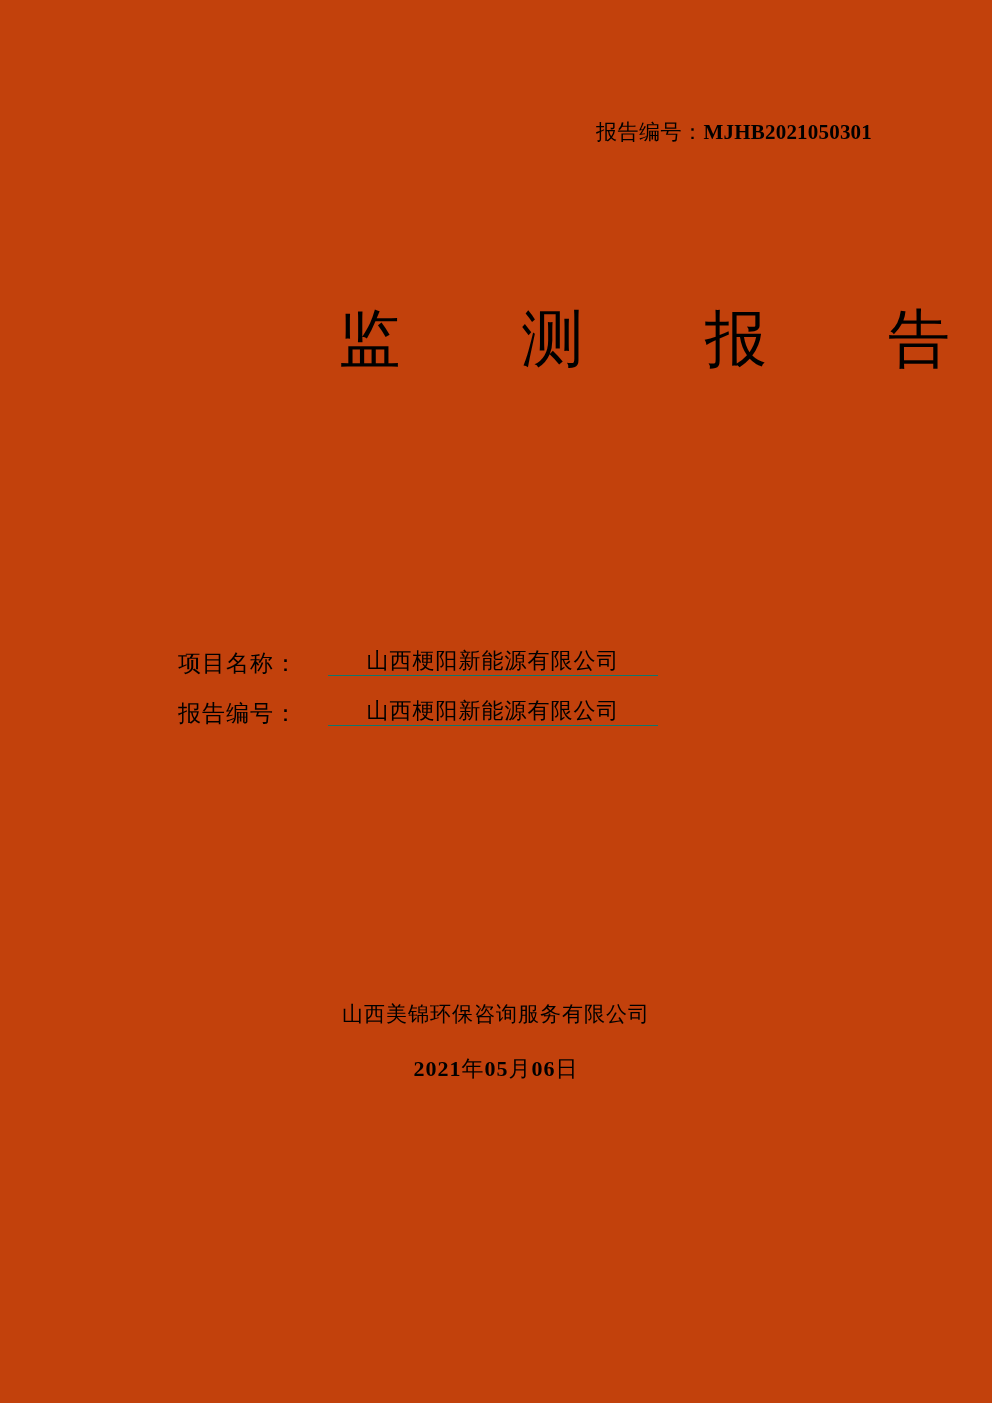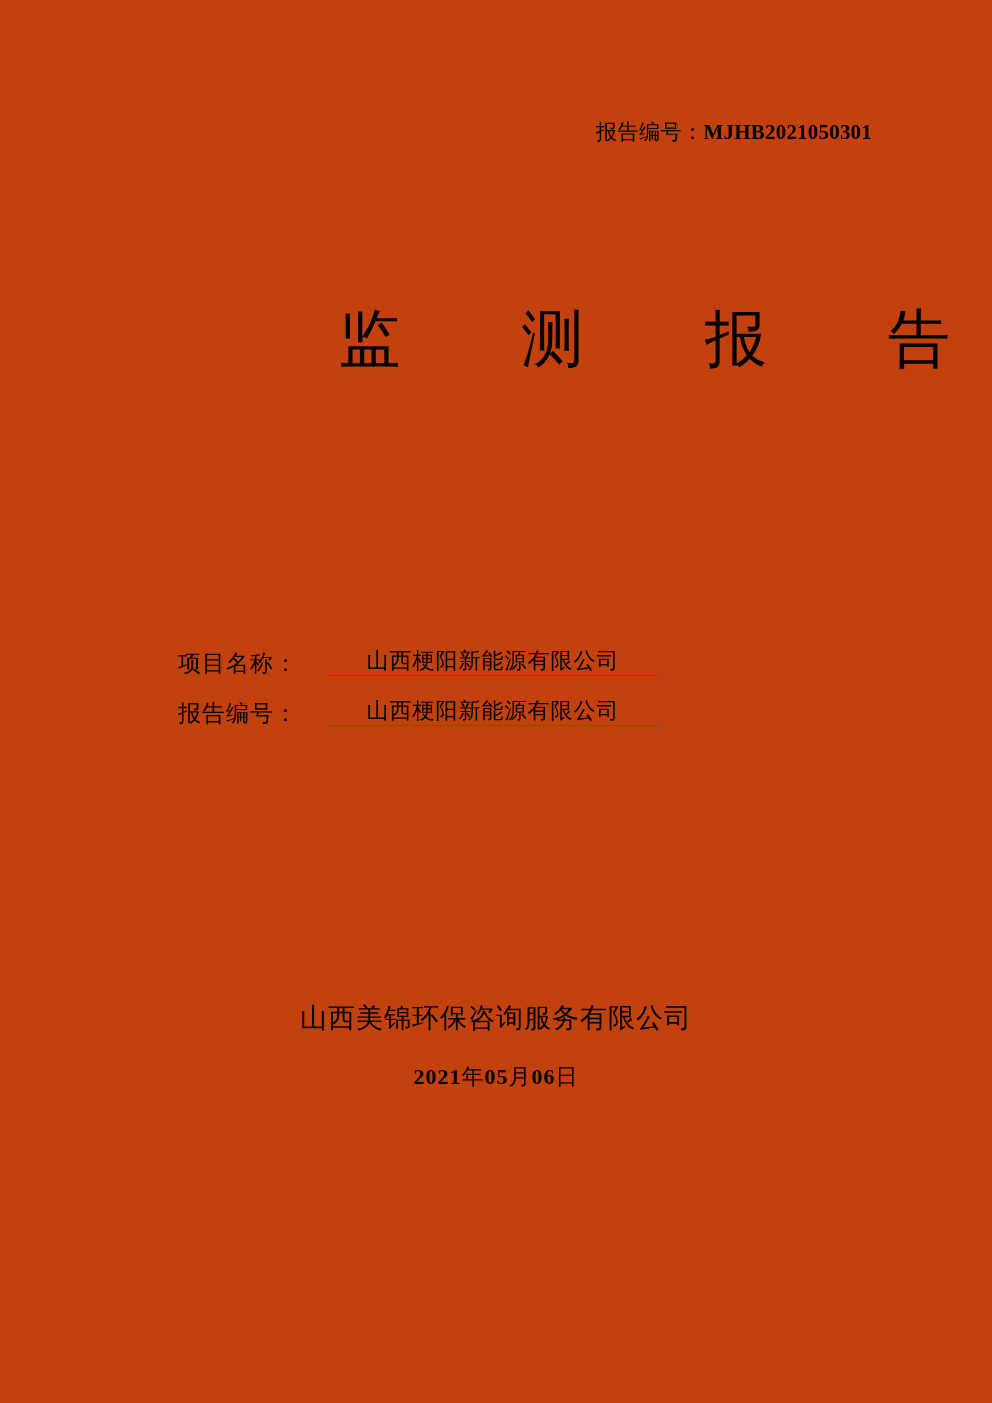--- a/index.html
+++ b/index.html
@@ -93,21 +93,21 @@
 
   
   .footer {
     position: absolute;
     top: 1000px;
     left: 0;
     right: 0;
     text-align: center;
   }
   .footer .company {
-    font-size: 27px;
+    font-size: 21px;
     letter-spacing: 1px;
     margin-bottom: 26px;
   }
   .footer .date {
     font-size: 22px;
     letter-spacing: 1px;
   }
   .footer .date .num {
     font-weight: 700;
     font-family: "Liberation Serif", serif;

